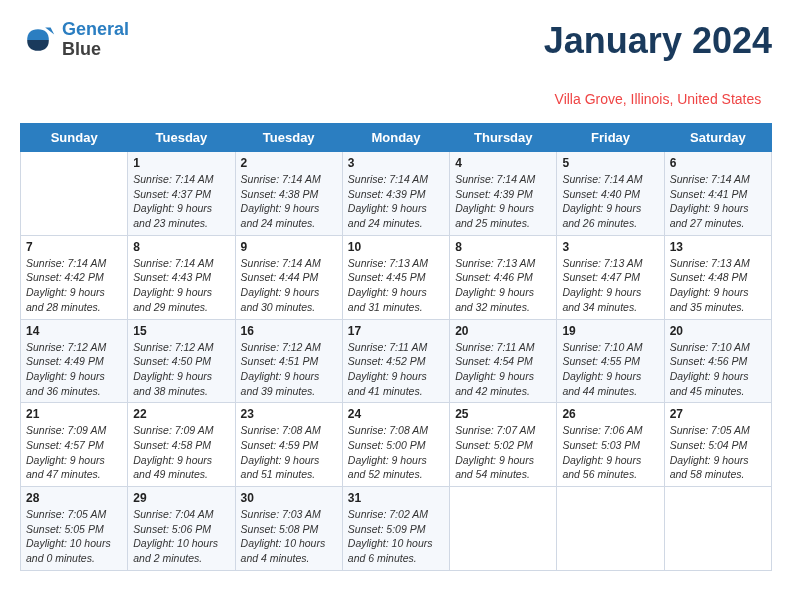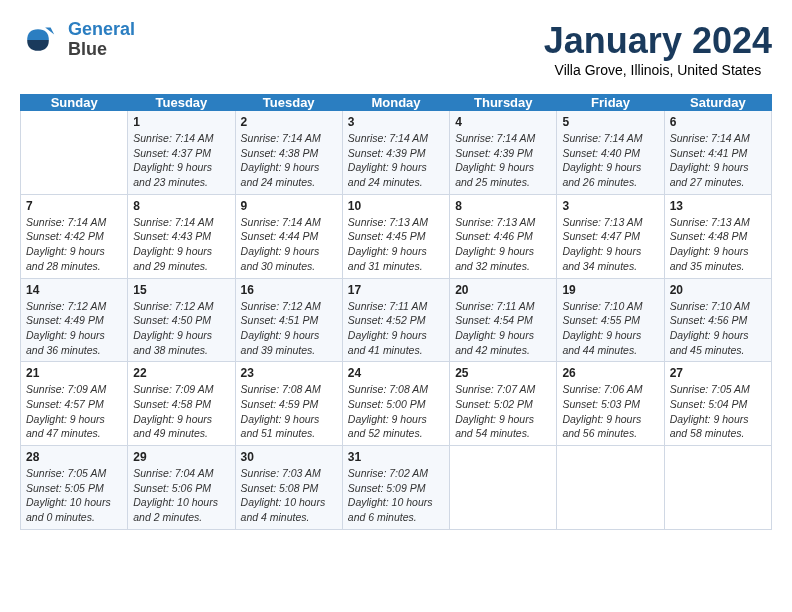--- a/index.html
+++ b/index.html
@@ -12,21 +12,21 @@
     }
     .header {
       display: flex;
       justify-content: space-between;
       align-items: flex-start;
       margin-bottom: 16px;
     }
     .logo {
       display: flex;
       align-items: center;
-      gap: 12px;
+      gap: 6px;
     }
     .logo-text {
       font-size: 18px;
       font-weight: bold;
       color: #1a3a5c;
       line-height: 1.1;
     }
     .logo-text span {
       color: #2b7ec1;
     }
@@ -37,33 +37,34 @@
     .title-block {
       text-align: center;
     }
     .calendar-title {
       font-size: 36px;
       font-weight: bold;
       color: #1a3a5c;
     }
     .calendar-subtitle {
       font-size: 14px;
-      color: #000000;
+      color: #ef4444;
+      margin-top: 29px;
     }
     table {
       width: 100%;
       border-collapse: collapse;
       table-layout: fixed;
     }
     thead tr th {
       background-color: #2b7ec1;
       color: #fff;
       font-size: 13px;
       font-weight: bold;
-      padding: 0 4px;
+      padding: 6px 4px;
       text-align: center;
       border: 1px solid #2b7ec1;
     }
     tbody tr {
       background: #fff;
     }
     tbody tr:nth-child(odd) {
       background: #f5f8fc;
     }
     tbody td {

